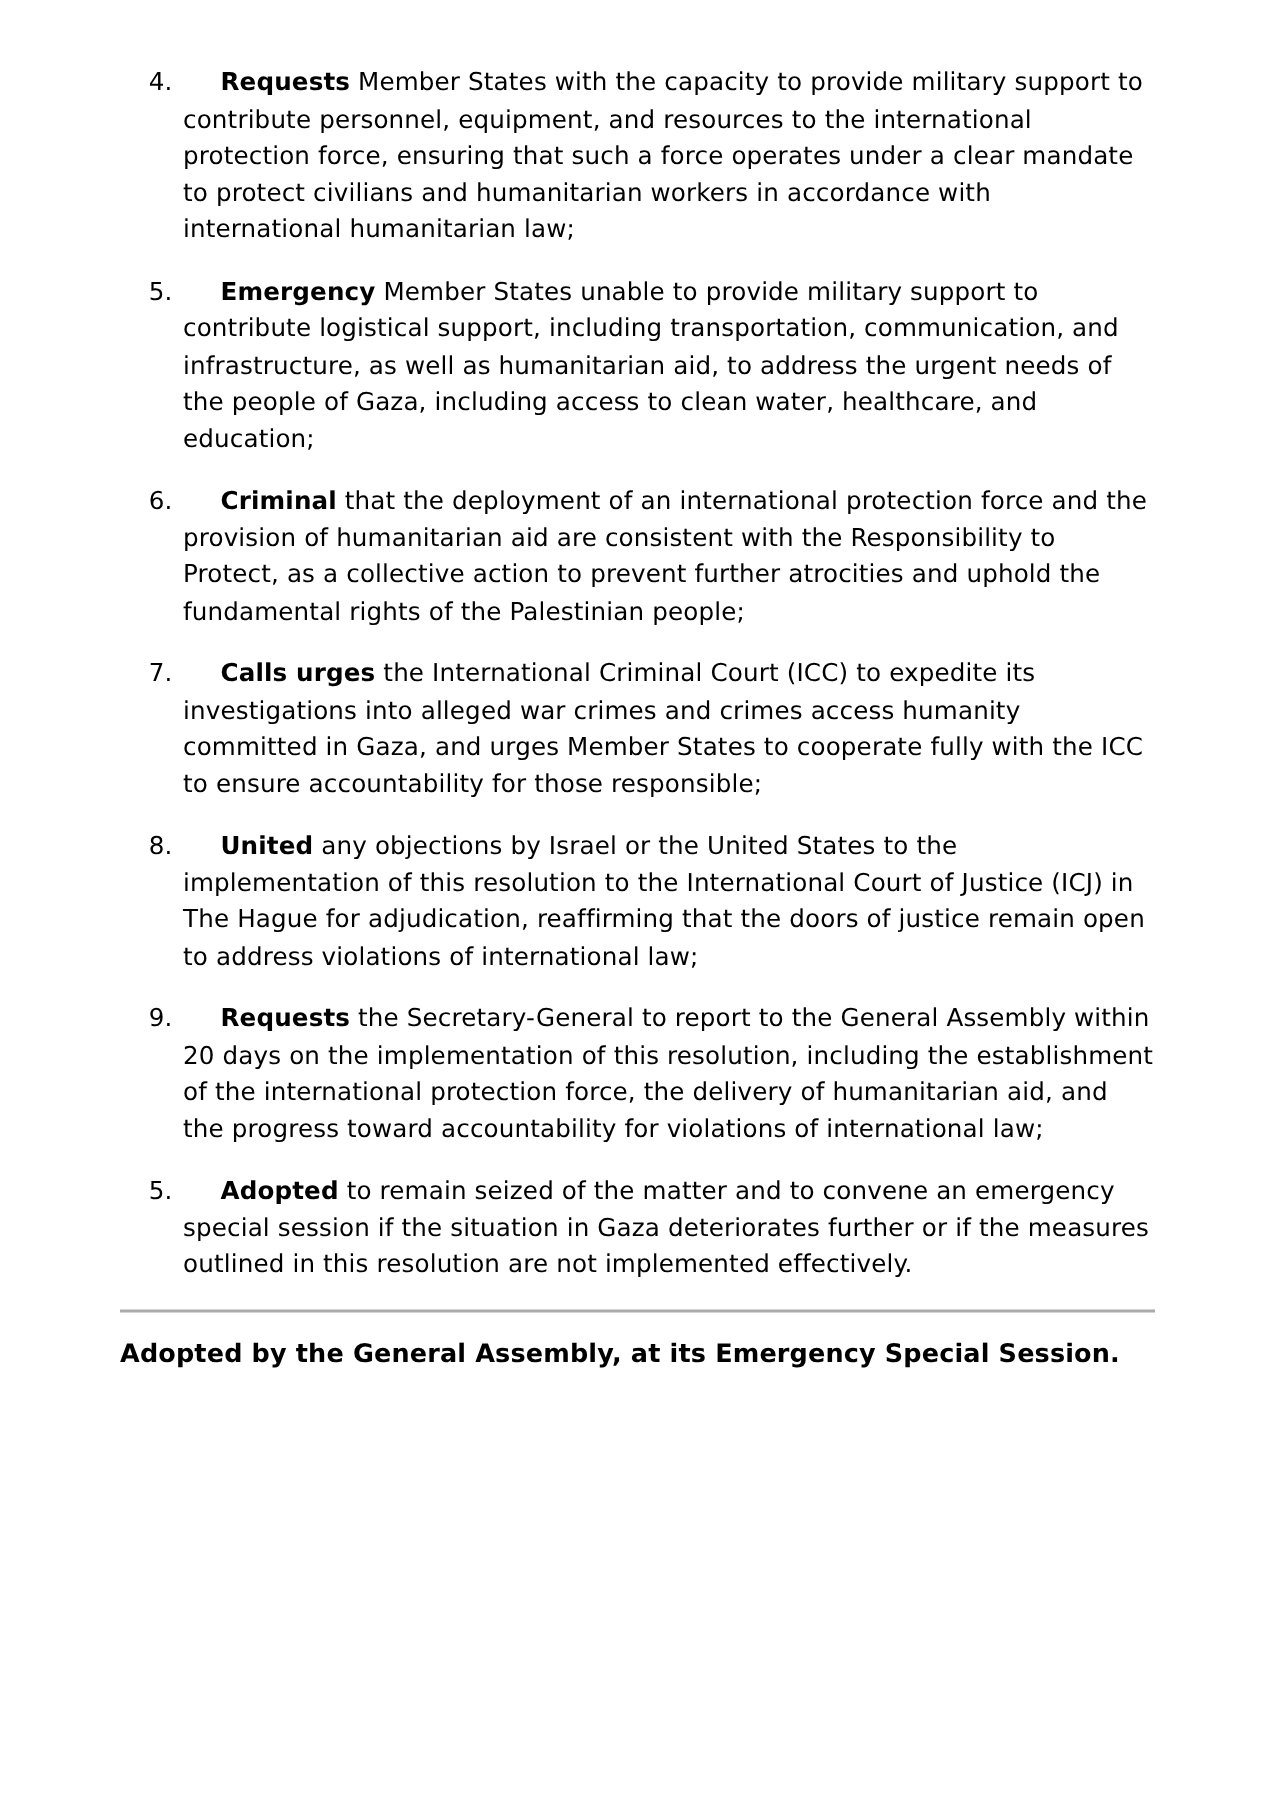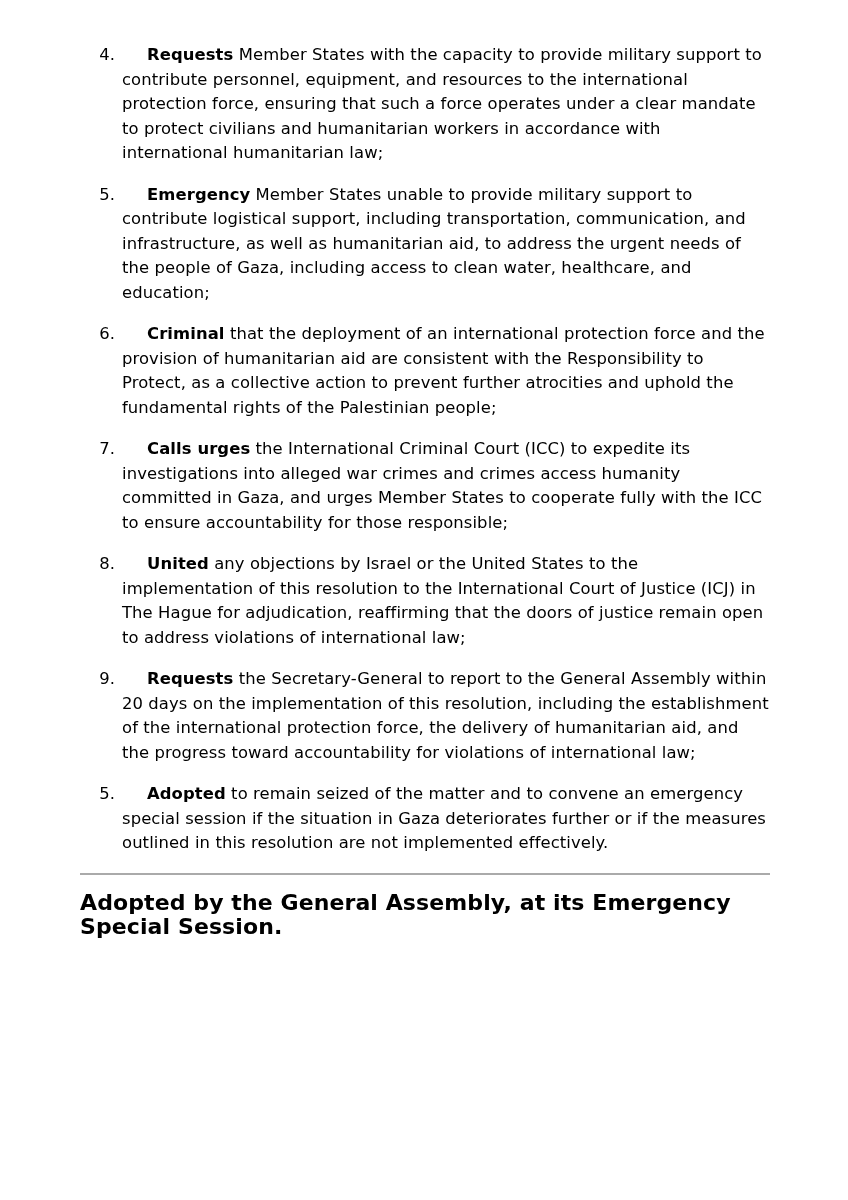--- a/index.html
+++ b/index.html
@@ -46,21 +46,21 @@
     margin-left: 25px;
   }
   .divider {
     border: none;
     border-top: 2px solid #aaaaaa;
     margin: 0;
     margin-top: 0px;
   }
   .adoption-line {
     margin-top: 16px;
-    font-size: 22px;
+    font-size: 17px;
     line-height: 24.5px;
     font-weight: bold;
     letter-spacing: 0.1px;
   }
 </style>
 </head>
 <body>
 
 <div class="page">
   <div class="doc">

